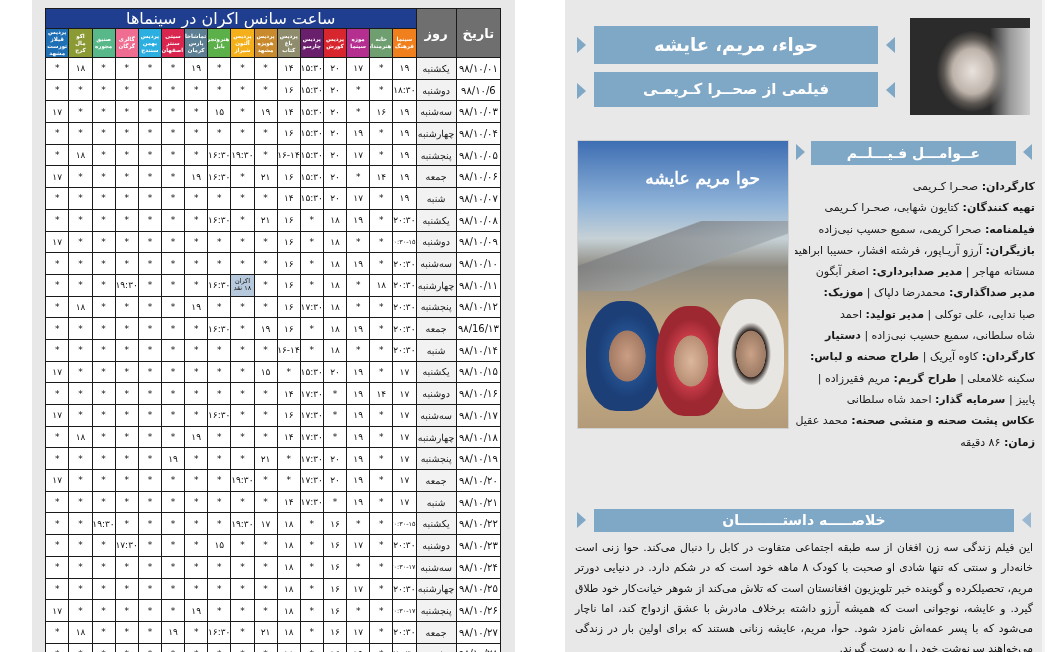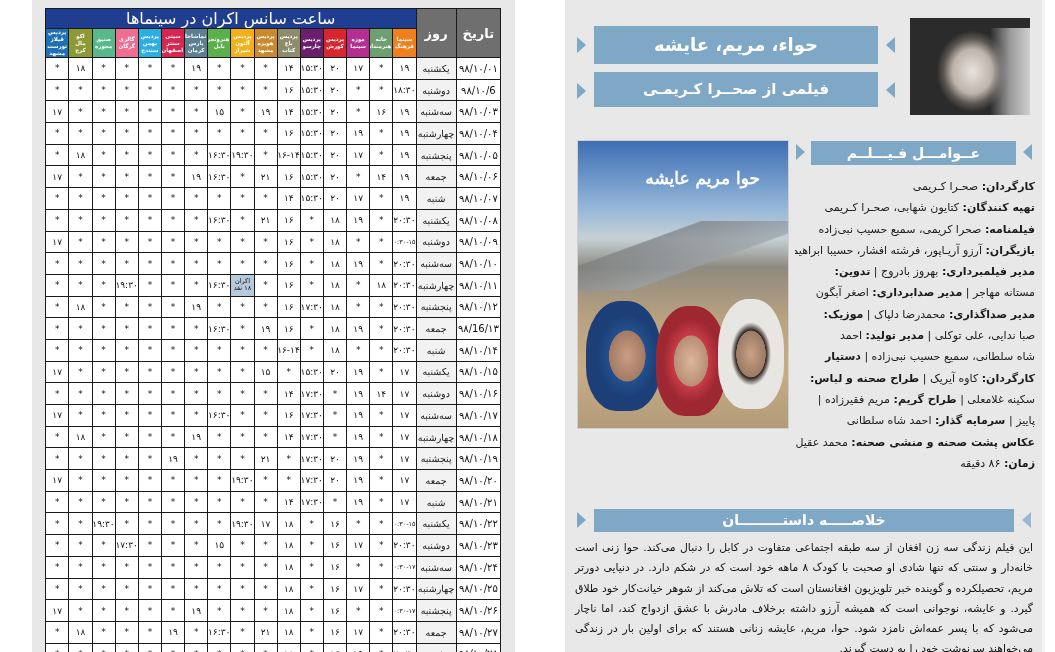--- a/index.html
+++ b/index.html
@@ -736,21 +736,20 @@
 
 <div class="arrow-r" style="left:796px; top:144px;"></div>
 <div class="banner" style="left:811px; top:141px; width:205px; height:24px; font-size:14px; line-height:24px;">عــوامـــل فـیـــلــم</div>
 <div class="arrow-l" style="left:1023px; top:144px;"></div>
 
 <div class="credits" id="credits">
     <div class="line"><b>کارگردان:</b><span> صحـرا کـریمی</span></div>
     <div class="line"><b>تهیه کنندگان:</b><span> کتایون شهابی، صحـرا کـریمی</span></div>
     <div class="line"><b>فیلمنامه:</b><span> صحرا کریمی، سمیع حسیب نبی‌زاده</span></div>
     <div class="line"><b>بازیگران:</b><span> آرزو آریـاپور، فرشته افشار، حسیبا ابراهیمی</span></div>
-    <div class="line"><b>مدیر فیلمبرداری:</b><span> بهروز بادروج  |  </span><b>تدوین:</b></div>
     <div class="line"><span>مستانه مهاجر | </span><b>مدیر صدابرداری:</b><span> اصغر آبگون</span></div>
     <div class="line"><b>مدیر صداگذاری:</b><span> محمدرضا دلپاک  |  </span><b>موزیک:</b></div>
     <div class="line"><span>صبا ندایی، علی توکلی  |  </span><b>مدیر تولید:</b><span> احمد</span></div>
     <div class="line"><span>شاه سلطانی، سمیع حسیب نبی‌زاده  |  </span><b>دستیار</b></div>
     <div class="line"><b>کارگردان:</b><span> کاوه آیریک  |  </span><b>طراح صحنه و لباس:</b></div>
     <div class="line"><span>سکینه غلامعلی | </span><b>طراح گریم:</b><span> مریم فقیرزاده  |</span></div>
     <div class="line"><span>پاییز  |  </span><b>سرمایه گذار:</b><span> احمد شاه سلطانی</span></div>
     <div class="line"><b>عکاس پشت صحنه و منشی صحنه:</b><span> محمد عقیل</span></div>
     <div class="line"><b>زمان:</b><span> ۸۶ دقیقه</span></div>
   </div>

